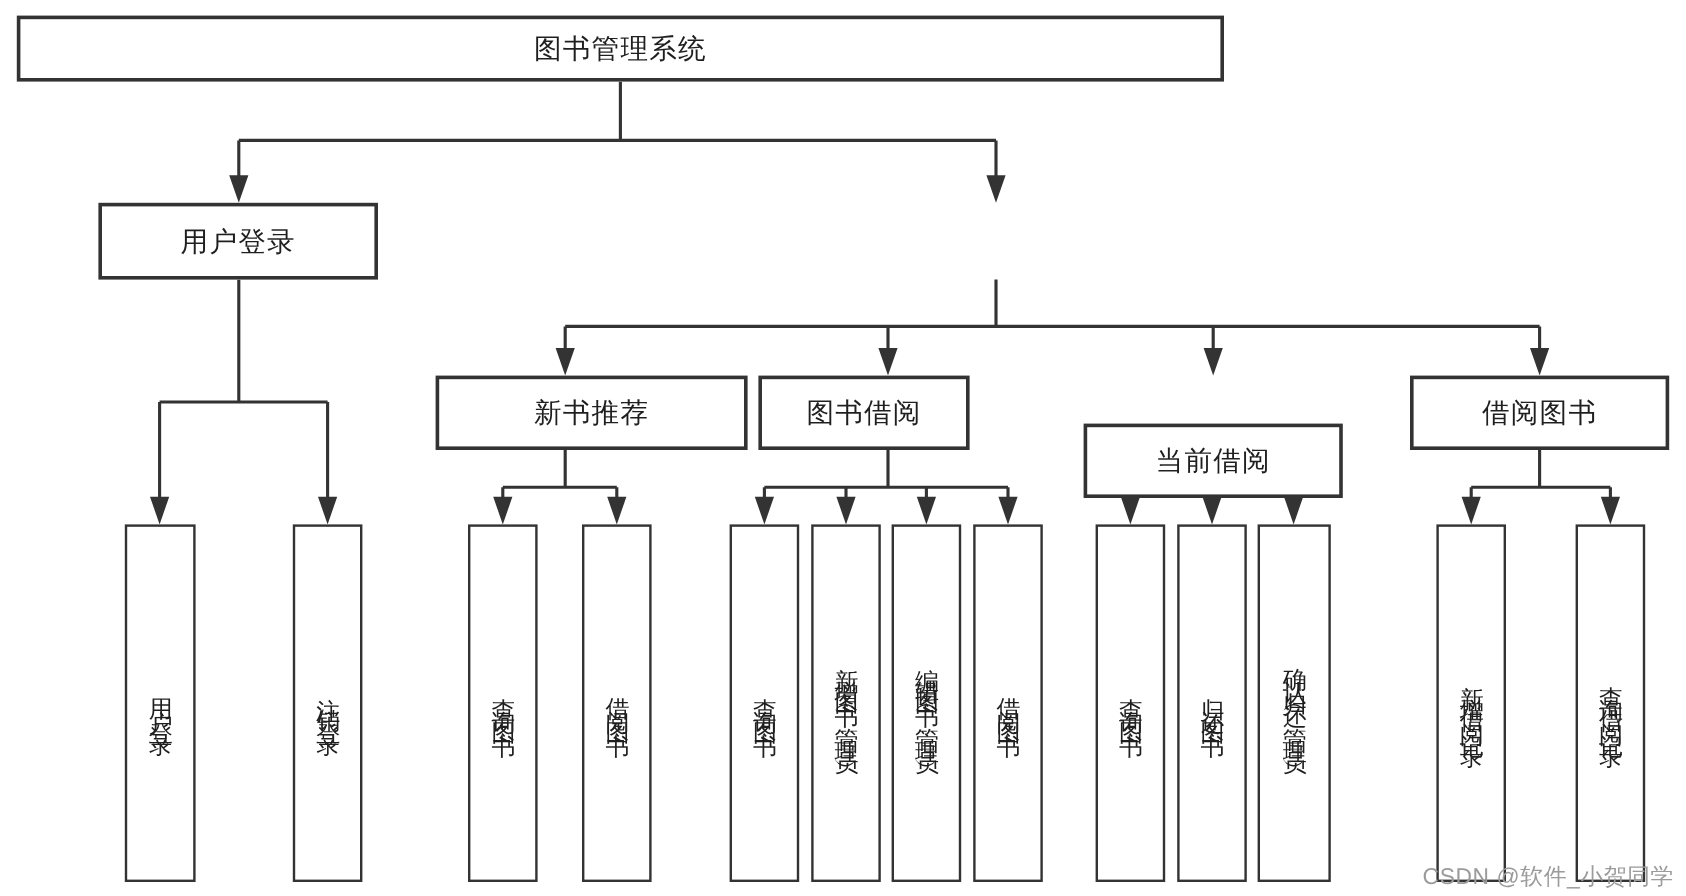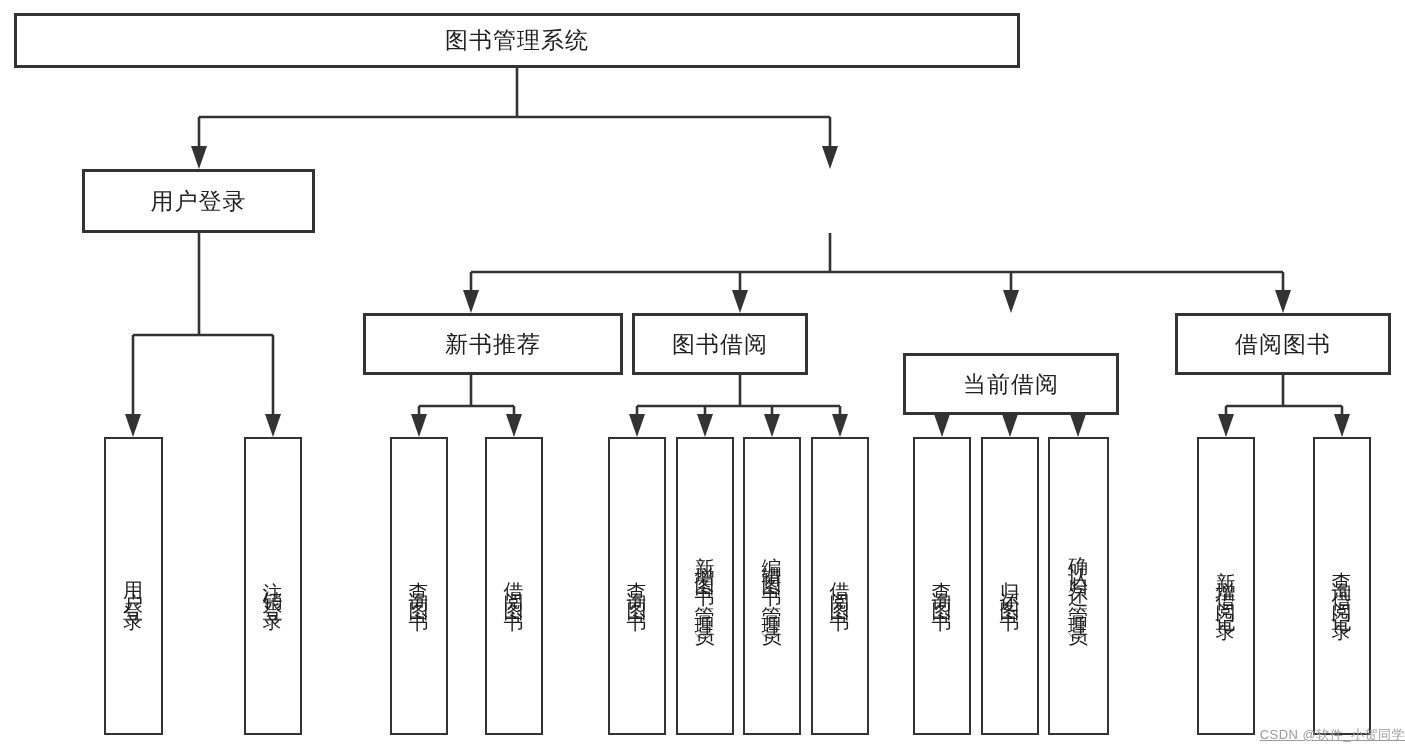--- a/index.html
+++ b/index.html
@@ -49,27 +49,26 @@
   }
   .node-v span {
     writing-mode: vertical-lr;
     text-orientation: mixed;
     font-size: 20px;
     letter-spacing: 0.5em;
     line-height: 1;
   }
   .watermark {
     position: absolute;
-    right: 0;
+    right: 10px;
     bottom: 3px;
-    font-size: 13px;
+    font-size: 19px;
     color: var(--wm);
     letter-spacing: 0.5px;
     white-space: nowrap;
-    text-decoration: underline;
   }
 </style>
 </head>
 <body>
 
 <div class="canvas">
 
   <svg class="connectors" viewBox="0 0 1405 747">
     <path class="connector-path" d="
       M517 68 V117 M199 117 H830 M199 117 V151 M830 117 V151

